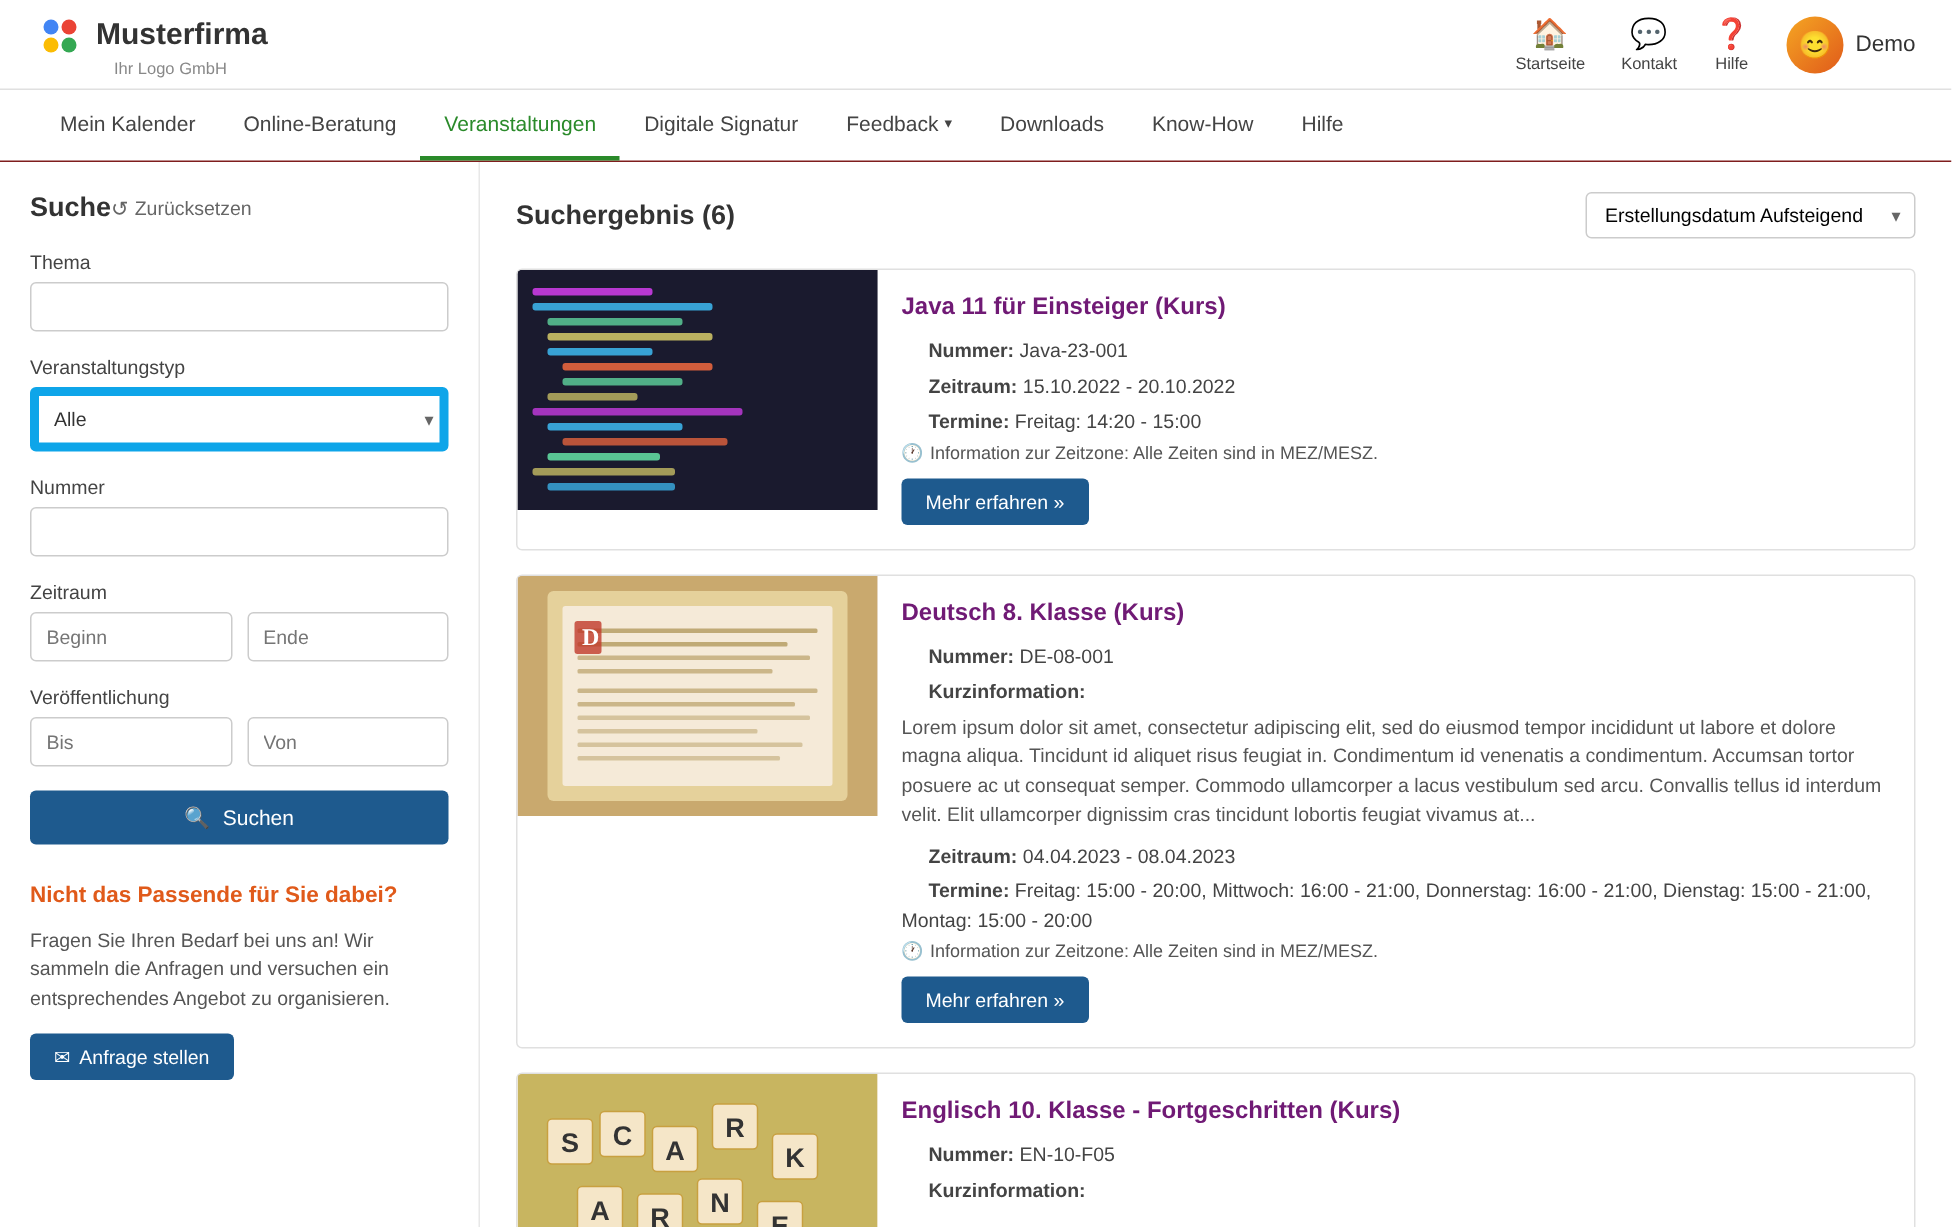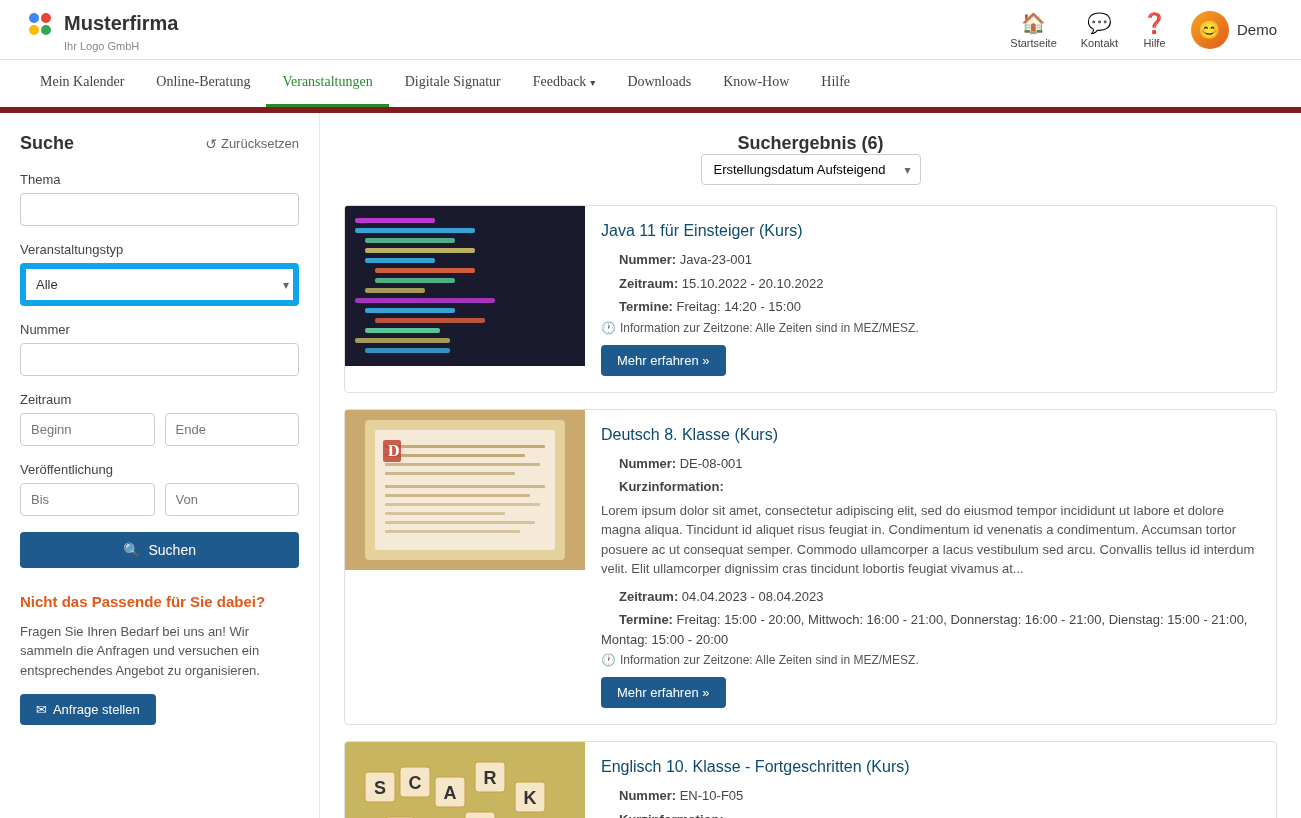--- a/index.html
+++ b/index.html
@@ -4,41 +4,41 @@
   <style>
     * { box-sizing: border-box; margin: 0; padding: 0; }
     body { font-family: -apple-system, BlinkMacSystemFont, 'Segoe UI', Arial, sans-serif; font-size: 14px; color: #333; background: #fff; }
 
     
     .header { display: flex; align-items: center; justify-content: space-between; padding: 8px 24px; border-bottom: 1px solid #e0e0e0; height: 60px; }
     .logo-area { display: flex; flex-direction: column; align-items: flex-start; }
     .logo-brand { display: flex; align-items: center; gap: 8px; }
     .logo-icon { width: 32px; height: 32px; }
     .logo-text { font-size: 20px; font-weight: 700; color: #333; }
-    .logo-sub { font-size: 11px; color: #888; margin-left: 40px; }
+    .logo-sub { font-size: 11px; color: #888; margin-left: 52px; }
     .header-actions { display: flex; align-items: center; gap: 24px; }
     .header-action { display: flex; flex-direction: column; align-items: center; gap: 2px; cursor: pointer; color: #444; text-decoration: none; }
     .header-action-icon { font-size: 20px; }
     .header-action-label { font-size: 11px; }
     .user-area { display: flex; align-items: center; gap: 8px; cursor: pointer; }
     .avatar { width: 38px; height: 38px; border-radius: 50%; background: linear-gradient(135deg, #f5a623, #e05a1a); display: flex; align-items: center; justify-content: center; font-size: 18px; }
     .user-name { font-size: 15px; font-weight: 500; }
 
     
-    .nav { border-bottom: 6px solid #7f1d1d; padding: 0 24px; display: flex; gap: 0; font-family: Liberation Serif, serif; }
+    .nav { border-bottom: 1px solid #7f1d1d; padding: 0 24px; display: flex; gap: 0; }
     .nav-item { padding: 14px 16px; font-size: 14px; color: #444; cursor: pointer; border-bottom: 3px solid transparent; text-decoration: none; display: flex; align-items: center; gap: 4px; white-space: nowrap; }
     .nav-item.active { color: #2a8a2a; border-bottom-color: #2a8a2a; font-weight: 500; }
     .nav-item .chevron { font-size: 10px; }
 
     
     .main-layout { display: flex; min-height: calc(100vh - 120px); }
 
     
     .sidebar { width: 320px; min-width: 320px; padding: 20px; border-right: 1px solid #e8e8e8; background: #fff; }
-    .sidebar-header { display: flex; align-items: center; justify-content: space-between; margin-bottom: 18px; }
+    .sidebar-header { display: flex; align-items: center; margin-bottom: 18px; }
     .sidebar-title { font-size: 18px; font-weight: 600; }
     .reset-link { display: flex; align-items: center; gap: 4px; color: #666; font-size: 13px; cursor: pointer; text-decoration: none; }
     .reset-icon { font-size: 14px; }
 
     .field-group { margin-bottom: 16px; }
     .field-label { font-size: 13px; font-weight: 500; color: #444; margin-bottom: 6px; display: block; }
     .text-input { width: 100%; border: 1px solid #ccc; border-radius: 4px; padding: 8px 10px; font-size: 13px; color: #333; outline: none; }
     .select-wrapper { position: relative; }
     .select-input { width: 100%; border: 6px solid #0ea5e9; border-radius: 4px; padding: 8px 30px 8px 10px; font-size: 13px; color: #333; appearance: none; background: #fff; cursor: pointer; outline: none; }
     .select-chevron { position: absolute; right: 10px; top: 50%; transform: translateY(-50%); font-size: 12px; color: #666; pointer-events: none; }
@@ -48,31 +48,31 @@
 
     .search-btn { width: 100%; background: #1e5a8e; color: #fff; border: none; border-radius: 4px; padding: 10px; font-size: 14px; font-weight: 500; cursor: pointer; display: flex; align-items: center; justify-content: center; gap: 8px; margin-top: 6px; }
 
     .sidebar-promo { background: #fff; border: none; margin-top: 24px; }
     .promo-title { font-size: 15px; font-weight: 700; color: #e05a1a; margin-bottom: 10px; line-height: 1.3; }
     .promo-text { font-size: 13px; color: #555; line-height: 1.5; margin-bottom: 14px; }
     .anfrage-btn { background: #1e5a8e; color: #fff; border: none; border-radius: 4px; padding: 8px 16px; font-size: 13px; cursor: pointer; display: flex; align-items: center; gap: 6px; }
 
     
     .content { flex: 1; padding: 20px 24px; }
-    .result-header { display: flex; align-items: center; justify-content: space-between; margin-bottom: 20px; flex-direction: column; }
+    .result-header { display: flex; align-items: center; justify-content: space-between; margin-bottom: 20px; }
     .result-title { font-size: 18px; font-weight: 600; }
 
     .sort-wrapper { position: relative; display: inline-flex; align-items: flex-start; }
     .sort-select { border: 1px solid #ccc; border-radius: 4px; padding: 7px 30px 7px 12px; font-size: 13px; appearance: none; background: #fff; cursor: pointer; min-width: 220px; outline: none; }
     .sort-chevron { position: absolute; right: 10px; top: 50%; transform: translateY(-50%); font-size: 12px; color: #666; pointer-events: none; }
 
     
     .card { display: flex; border: 1px solid #e0e0e0; border-radius: 4px; margin-bottom: 16px; overflow: hidden; background: #fff; }
     .card-body { padding: 16px; flex: 1; }
-    .card-title { font-size: 16px; font-weight: 400; color: #0c4a6e; margin-bottom: 10px; cursor: pointer; }
+    .card-title { font-size: 16px; font-weight: 700; color: #701a75; margin-bottom: 10px; cursor: pointer; }
     .card-meta { font-size: 13px; color: #444; margin-bottom: 4px; line-height: 1.5; }
     .card-meta strong { font-weight: 600; padding-left: 18px; }
     .card-desc { font-size: 13px; color: #555; line-height: 1.5; margin-bottom: 8px; display: -webkit-box; -webkit-line-clamp: 4; -webkit-box-orient: vertical; overflow: hidden; }
     .card-timezone { font-size: 12px; color: #555; display: flex; align-items: center; gap: 4px; margin-bottom: 10px; }
     .mehr-btn { background: #1e5a8e; color: #fff; border: none; border-radius: 4px; padding: 8px 16px; font-size: 13px; cursor: pointer; }
 
     
     .code-img { width: 240px; min-width: 240px; height: 160px; background: #1a1a2e; position: relative; overflow: hidden; }
 
     .book-img { width: 240px; min-width: 240px; height: 160px; background: #d4b896; position: relative; overflow: hidden; display: flex; align-items: center; justify-content: center; }

